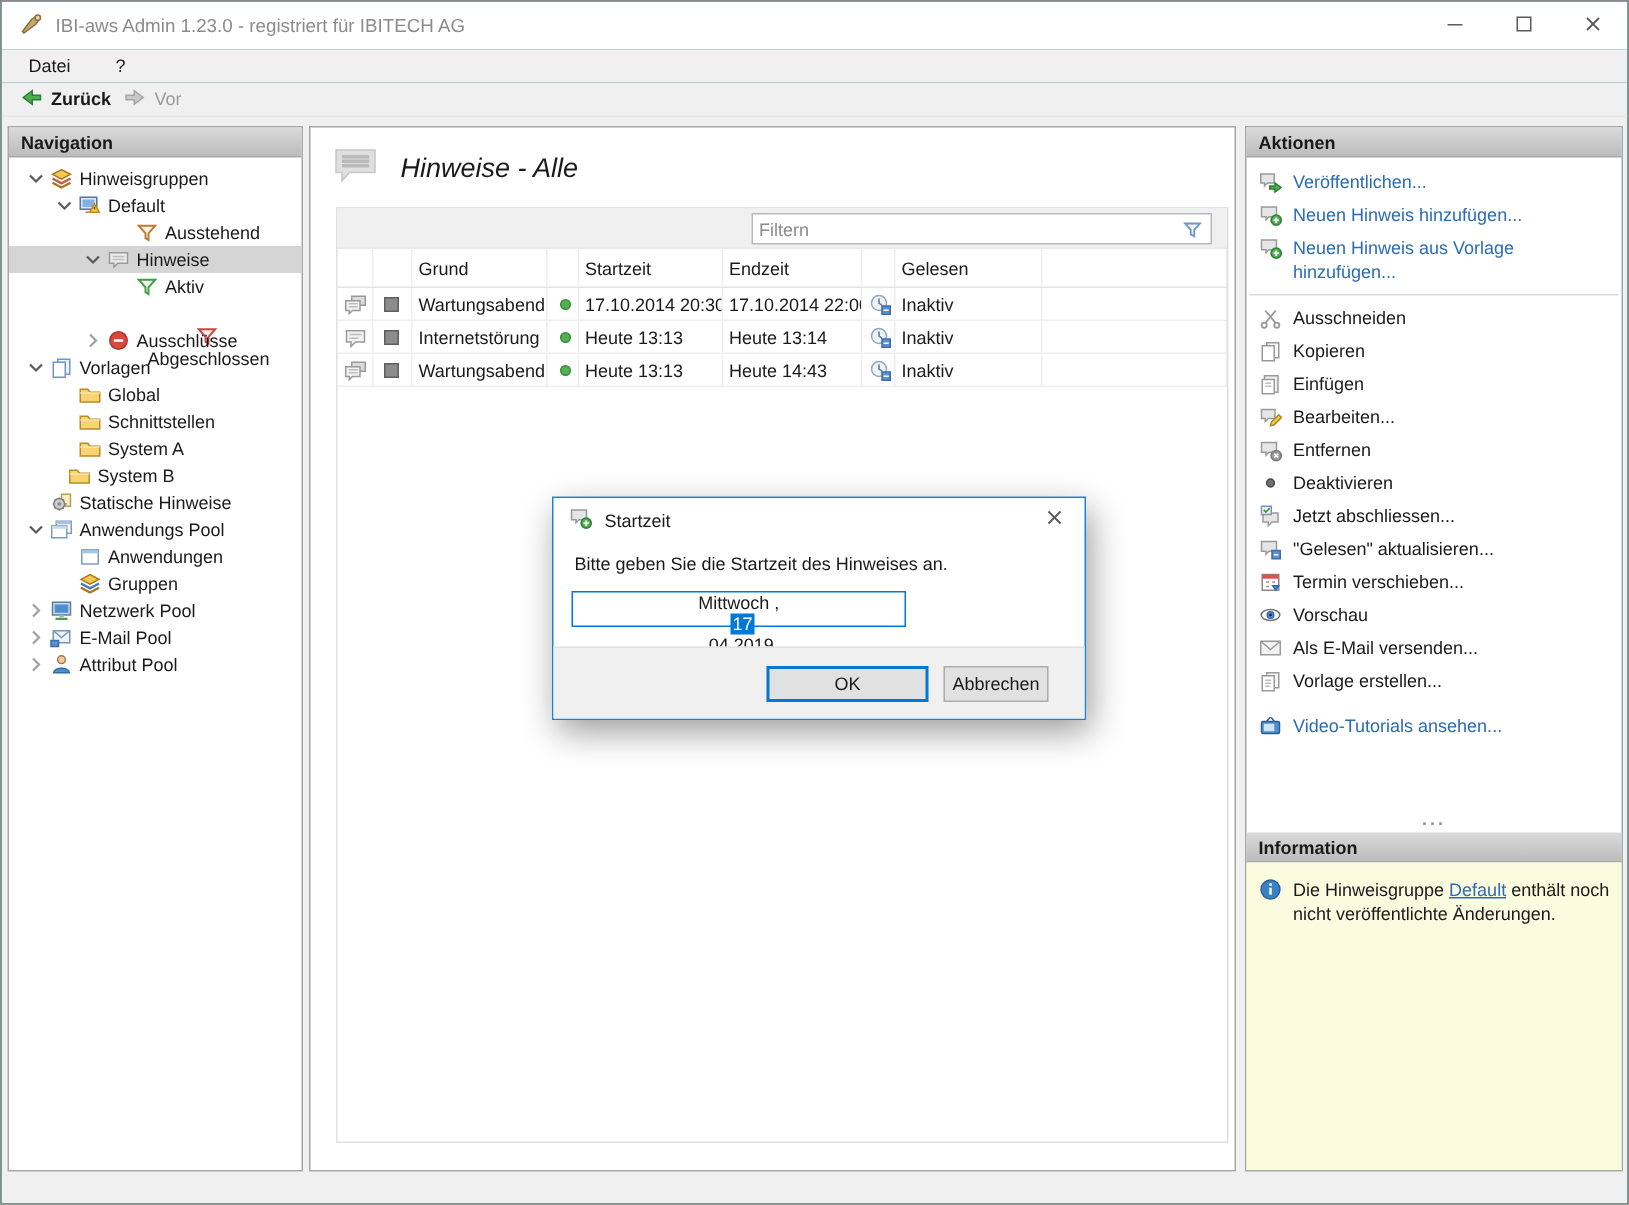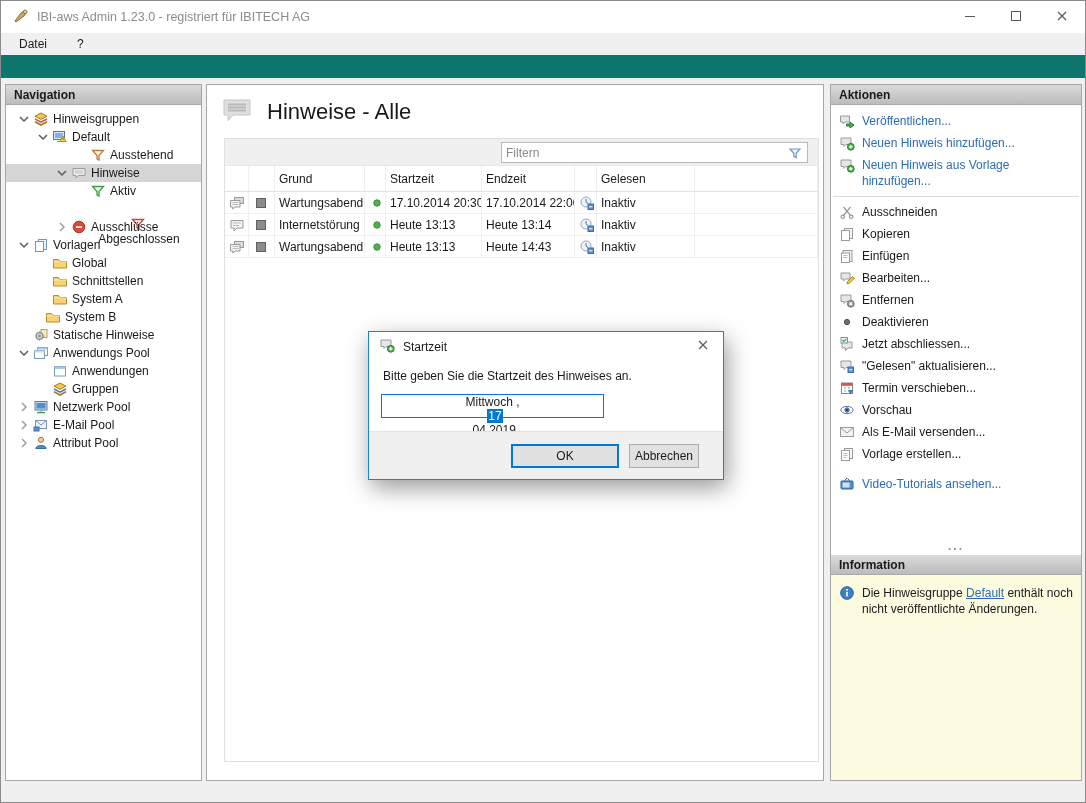--- a/index.html
+++ b/index.html
@@ -29,21 +29,21 @@
   
   .tree { padding-top: 5px; }
   .tree-row { height: 18px; display: flex; align-items: center; white-space: nowrap; cursor: default; }
   .tree-row.selected { background: #d5d5d5; }
   .chev { width: 16px; height: 16px; flex: none; display: inline-flex; align-items: center; justify-content: center; }
   .ticon { width: 16px; height: 16px; flex: none; display: inline-flex; margin-left: 1px; }
   .tlabel { margin-left: 4px; }
   .chev svg, .ticon svg { display: block; }
   
   .main-heading { display: flex; align-items: center; padding: 12px 0 0 14px; gap: 14px; }
-  .main-title { font-size: 22px; color: #1a1a1a; }
+  .main-title { font-size: 18px; color: #1a1a1a; font-style: italic; }
   .content-box { position: absolute; left: 17px; top: 53px; width: 595px; height: 624px;
                  border: 1px solid #e0e0e0; background: #fff; }
   .filter-bar { height: 27px; background: #f0f0f0; position: relative; border-bottom: 1px solid #e8e8e8; }
   .filter-input { position: absolute; left: 276px; top: 3px; width: 307px; height: 21px; background: #fff;
                   border: 1px solid #b5b9bf; display: flex; align-items: center; padding: 0 4px; text-align: right; }
   .filter-ph { color: #8a8a8a; }
   .filter-input .ficon { margin-left: auto; display: inline-flex; }
   .thead, .trow { display: grid; grid-template-columns: 24px 26px 90px 21px 96px 93px 22px 98px 1fr; align-items: stretch; }
   .thead { height: 26px; border-bottom: 1px solid #e3e3e3; }
   .hc, .tc { display: flex; align-items: center; padding: 0 4px; border-right: 1px solid #efefef; white-space: nowrap; overflow: hidden; }
@@ -110,20 +110,34 @@
             </svg></span>
         </div>
     </div>
   </div>
 
   <div class="menubar">
     <span class="menu-item">Datei</span>
     <span class="menu-item">?</span>
   </div>
 
+  <div class="toolbar">
+    <div class="tool-btn">
+      <span><svg width="16" height="16" viewBox="0 0 16 16">
+            <path d="M8.5 3.5v3H14v3H8.5v3L2.5 8z" fill="#4caf50" stroke="#2e7d32"></path>
+          </svg></span>
+      <span class="back-label">Zurück</span>
+    </div>
+    <div class="tool-btn">
+      <span><svg width="16" height="16" viewBox="0 0 16 16">
+            <path d="M7.5 3.5v3H2v3h5.5v3L13.5 8z" fill="#c9c9c9" stroke="#a5a5a5"></path>
+          </svg></span>
+      <span class="fwd-label">Vor</span>
+    </div>
+  </div>
 
   <div class="workspace">
 
     <div class="panel nav-panel">
       <div class="panel-header">Navigation</div>
       <div class="tree" id="tree">
           <div class="tree-row" style="padding-left: 10px;">
             <span class="chev">
               <svg width="16" height="16" viewBox="0 0 16 16">
                 <path d="M4 6l4 4 4-4" fill="none" stroke="#5a5a5a" stroke-width="1.5"></path>

